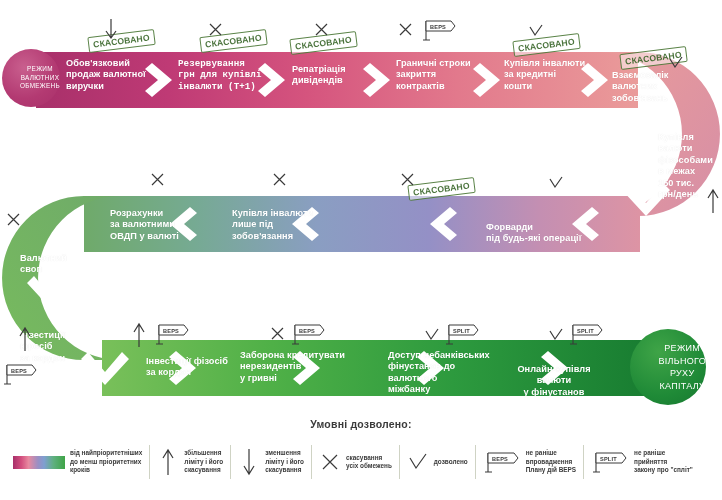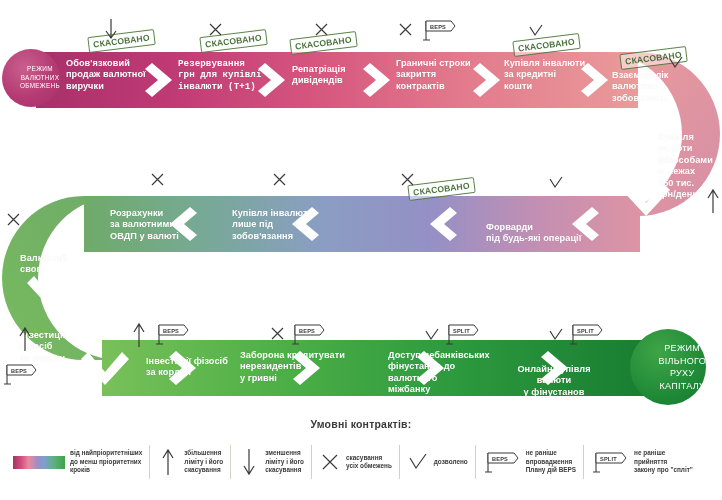--- a/index.html
+++ b/index.html
@@ -345,21 +345,21 @@
   </div>
   <div class="flag" style="left:568px; top:322px;">
     <svg width="36" height="24">
       <path d="M5 3 L5 22 M2 22 L9 22" stroke="#3a3a3a" stroke-width="1.1" fill="none"></path>
       <path d="M5 3 L30 3 L34 8 L30 13 L5 13 Z" stroke="#3a3a3a" stroke-width="1" fill="#fff"></path>
       <text class="flag-text" x="9" y="11">SPLIT</text>
     </svg>
   </div>
 
   <div id="legend">
-    <div id="legend-title">Умовні контрактів:</div>
+    <div id="legend-title">Умовні дозволено:</div>
     <div id="legend-row">
 
       <div class="leg-item">
         <div class="swatch"></div>
         <div class="leg-label">від найпріоритетніших<br>до менш пріоритетних<br>кроків</div>
       </div>
       <div class="leg-sep"></div>
 
       <div class="leg-item">
         <div class="leg-glyph">

